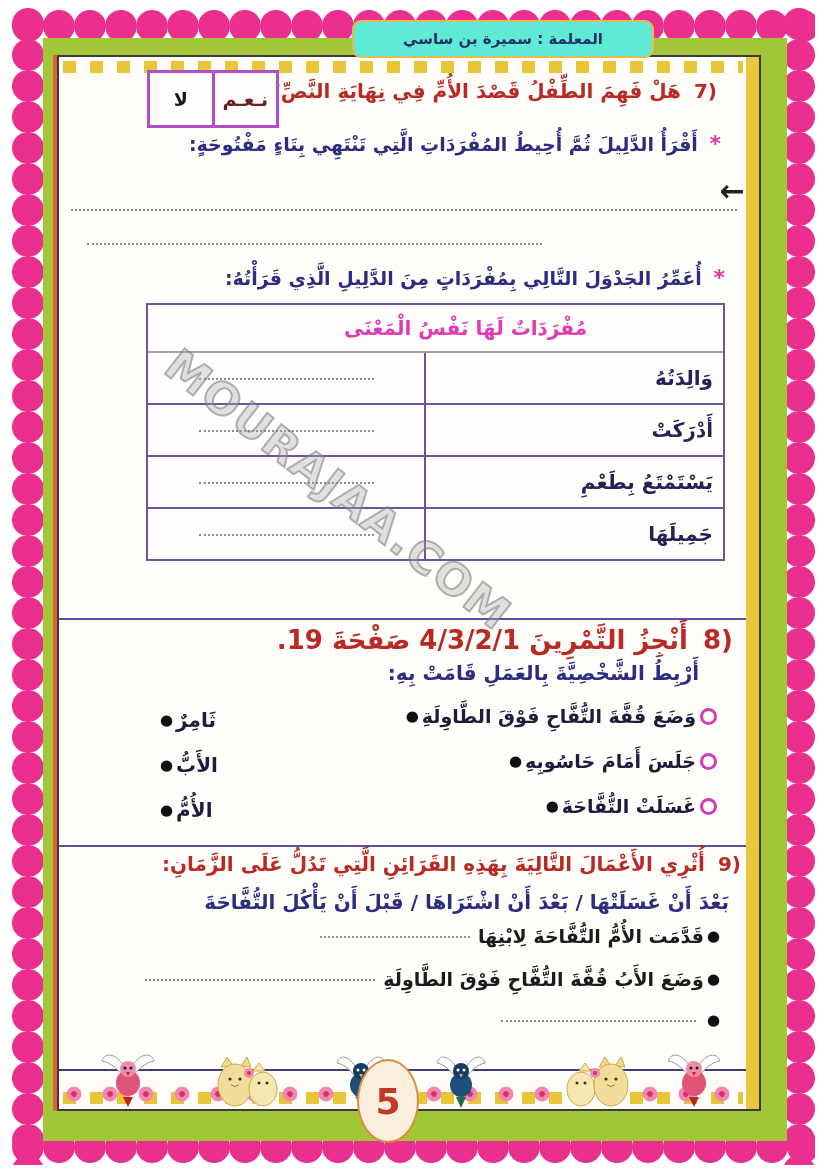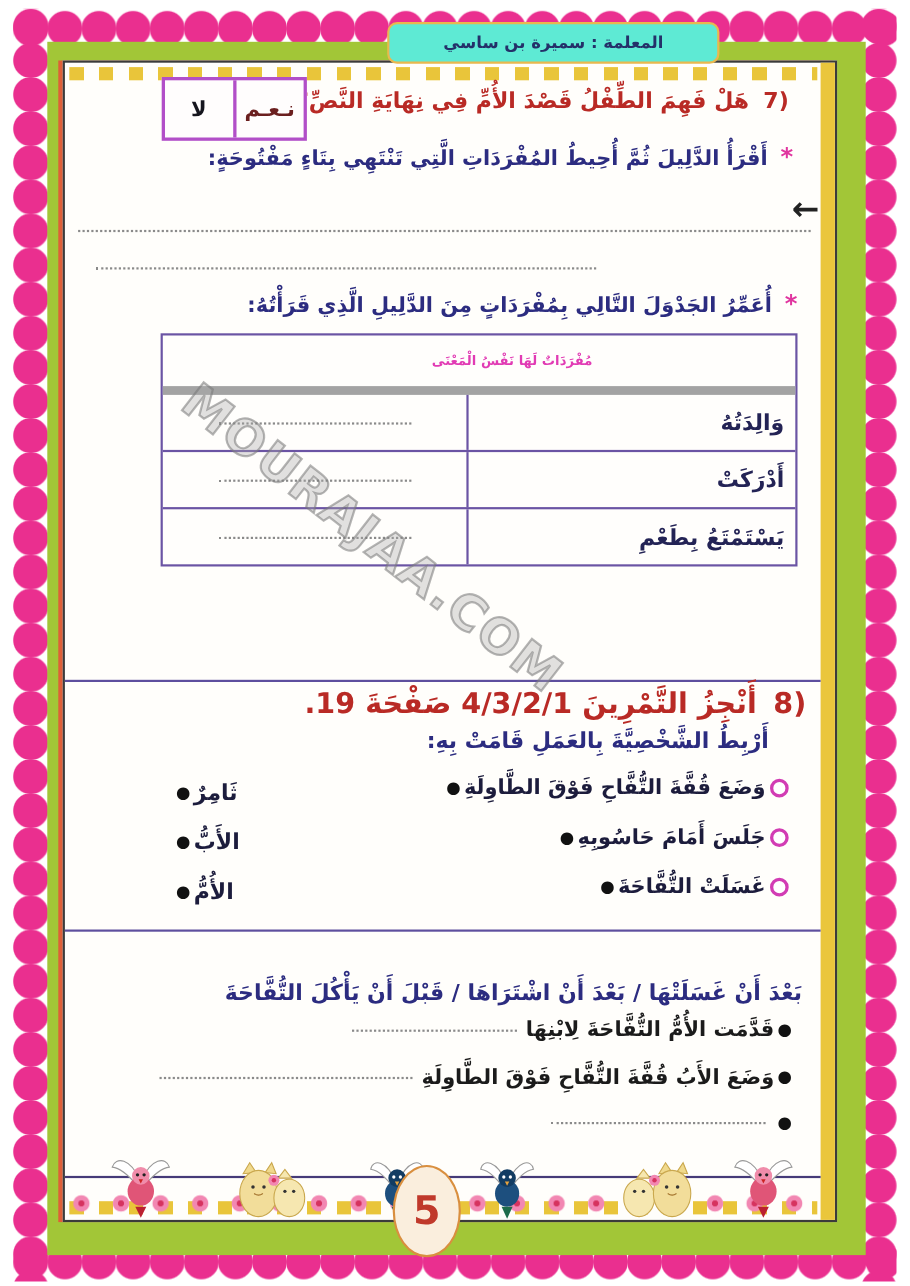--- a/index.html
+++ b/index.html
@@ -49,22 +49,22 @@
   .yesno .cell+ .cell{border-right:3px solid #b24fc8;}
   .yes-c{color:#6b1f1f;}
   .no-c{color:#15151e;}
   .arrow-g{position:absolute;top:116px;right:14px;font-size:30px;font-weight:bold;color:#222;}
   .dot-line{position:absolute;border-bottom:2px dotted #8a8a8a;height:2px;}
   .dl1{top:150px;left:12px;right:22px;}
   .dl2{top:184px;left:28px;width:455px;}
   
   .vocab-table{position:absolute;top:246px;right:34px;width:575px;
     border:2px solid #6b54a4;direction:rtl;background:#fffefc;}
-  .vt-header{height:46px;border-bottom:8px solid #a3a3a3;display:flex;align-items:center;
-    justify-content:center;color:#e13bb4;font-weight:bold;font-size:12px;padding-left:60px;}
+  .vt-header{height:46px;border-bottom:2px solid #a3a3a3;display:flex;align-items:center;
+    justify-content:center;color:#e13bb4;font-weight:bold;font-size:20px;padding-left:60px;}
   .vt-row{height:50px;display:flex;direction:rtl;}
   .vt-row + .vt-row{border-top:2px solid #6b54a4;}
   .vt-row:first-of-type{border-top:0;}
   .cell-word{width:52%;display:flex;align-items:center;justify-content:flex-start;
     padding-right:10px;color:#232355;font-weight:bold;font-size:20px;box-sizing:border-box;}
   .cell-ans{width:48%;border-left:0;display:flex;align-items:center;justify-content:center;box-sizing:border-box;}
   .cell-word{border-left:2px solid #6b54a4;}
   .ans-dots{width:175px;border-bottom:2px dotted #8a8a8a;height:2px;}
   
   .watermark{position:absolute;top:282px;left:128px;z-index:5;pointer-events:none;
@@ -155,20 +155,26 @@
       <div class="cell-ans">
           <div class="ans-dots"></div>
         </div>
     </div>
     <div class="vt-row">
       <div class="cell-word">يَسْتَمْتَعُ بِطَعْمِ</div>
       <div class="cell-ans">
           <div class="ans-dots"></div>
         </div>
     </div>
+    <div class="vt-row">
+      <div class="cell-word">جَمِيلَهَا</div>
+      <div class="cell-ans">
+          <div class="ans-dots"></div>
+        </div>
+    </div>
   </div>
 
   <div class="watermark">MOURAJAA.COM</div>
 
   <div class="sep sep1"></div>
   <div class="abs red-t" style="top:568px;right:26px;font-size:26px;">
     <span class="qnum">8)</span>
     <span>أَنْجِزُ التَّمْرِينَ 4/3/2/1 صَفْحَةَ 19.</span>
   </div>
   <div class="abs blue-t" style="top:604px;right:60px;font-size:20px;">أَرْبِطُ الشَّخْصِيَّةَ بِالعَمَلِ قَامَتْ بِهِ:</div>
@@ -195,20 +201,24 @@
   <div class="match-char mc2">
     <span>الأَبُّ</span>
     <span class="bdot">●</span>
   </div>
   <div class="match-char mc3">
     <span>الأُمُّ</span>
     <span class="bdot">●</span>
   </div>
 
   <div class="sep sep2"></div>
+  <div class="abs red-t" style="top:795px;right:18px;">
+    <span class="qnum">9)</span>
+    <span>أُثْرِي الأَعْمَالَ التَّالِيَةَ بِهَذِهِ القَرَائِنِ الَّتِي تَدُلُّ عَلَى الزَّمَانِ:</span>
+  </div>
   <div class="abs blue-t" style="top:833px;right:30px;font-size:20px;">بَعْدَ أَنْ غَسَلَتْهَا / بَعْدَ أَنْ اشْتَرَاهَا / قَبْلَ أَنْ يَأْكُلَ التُّفَّاحَةَ</div>
 
   <div class="q9item q9i1">
     <span class="bdot">●</span>
     <span>قَدَّمَت الأُمُّ التُّفَّاحَةَ لِابْنِهَا</span>
     <span class="q9tail t1"></span>
   </div>
   <div class="q9item q9i2">
     <span class="bdot">●</span>
     <span>وَضَعَ الأَبُ قُفَّةَ التُّفَّاحِ فَوْقَ الطَّاوِلَةِ</span>

